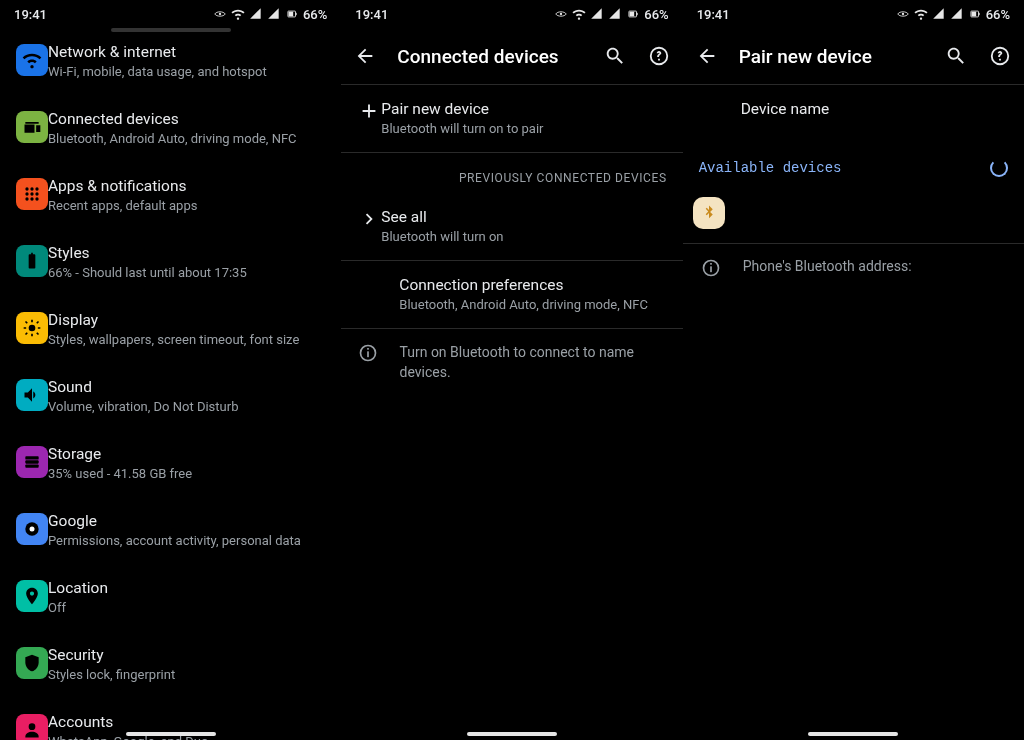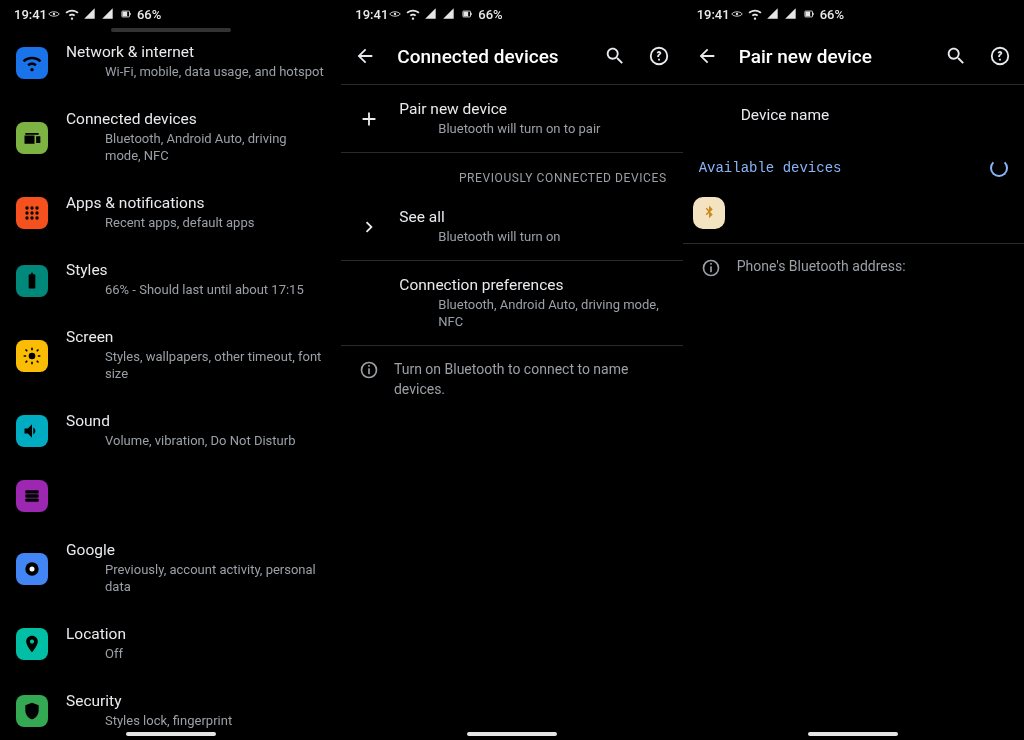--- a/index.html
+++ b/index.html
@@ -29,21 +29,21 @@
     flex-direction: column;
     position: relative;
   }
   .phone + .phone { border-left: 0px solid #111; }
 
   
   .statusbar {
     height: 28px;
     display: flex;
     align-items: center;
-    justify-content: flex-start;
+    justify-content: space-between;
     padding: 0 14px;
     font-size: 13px;
     font-weight: 500;
   }
   .statusbar .right { display: flex; align-items: center; gap: 4px; }
   .statusbar .ico { width: 14px; height: 14px; display:inline-flex; align-items:center; justify-content:center; opacity:0.9; }
   .statusbar svg { width:14px; height:14px; fill:#fff; }
 
   
   .appbar {
@@ -60,52 +60,51 @@
     color: #fff;
   }
   .appbar-icon { width: 24px; height: 24px; display:flex; align-items:center; justify-content:center; }
   .appbar-icon svg { width:22px; height:22px; fill:#e8eaed; }
 
   .divider { height:1px; background: var(--divider); }
 
   
   .row {
     display: flex;
-    align-items: center;
+    align-items: flex-start;
     padding: 14px 16px 14px 16px;
-    gap: 18px;
     min-height: 60px;
   }
   .row .iconwrap {
     width: 32px; height: 32px;
     border-radius: 8px;
     display:flex; align-items:center; justify-content:center;
     flex-shrink:0;
     margin-top:2px;
   }
   .row .iconwrap svg { width:20px; height:20px; fill:#000; }
   .row .text { flex:1; min-width:0; }
   .row .title2 { font-size: 15.5px; color:#e8eaed; line-height:1.3; }
-  .row .sub { font-size: 13px; color: var(--fg-dim); line-height:1.3; margin-top:2px;margin-left:39px; }
+  .row .sub { font-size: 13px; color: var(--fg-dim); line-height:1.3; margin-top:2px; }
 
   .section-label {
     font-size: 12px;
     letter-spacing: 0.6px;
     color: var(--fg-dim);
     padding: 18px 16px 8px 16px;
     text-transform: uppercase;
     text-align: right;
   }
 
   .row.noicon { padding-left: 58px; }
   .row .lead-icon { width:24px; height:24px; display:flex; align-items:center; justify-content:center; flex-shrink:0; margin-top:0; }
   .row .lead-icon svg { width:22px; height:22px; fill:#e8eaed; }
 
   .info-row {
-    display:flex; gap:14px; padding: 14px 16px;
+    display:flex; gap:20px; padding: 14px 16px;
     color: var(--fg-dim);
     font-size: 14px;
   }
   .info-row .lead-icon { width:24px; display:flex; justify-content:center; }
   .info-row svg { width:20px; height:20px; fill: var(--fg-dim); }
 
   
   .available-row { display:flex; align-items:center; justify-content:space-between; padding: 14px 16px; color: var(--accent); font-size:14px; font-weight:500;font-family:Liberation Mono, monospace;}
   .spinner { width:18px; height:18px; border:2px solid var(--accent); border-top-color:transparent; border-radius:50%; }
 
@@ -288,61 +287,65 @@
     </div>
       </div>
       <div class="row">
     <span class="iconwrap" style="background:#00897b">
       <svg viewBox="0 0 24 24">
             <use href="#i-battery"></use>
           </svg>
     </span>
     <div class="text">
       <div class="title2">Styles</div>
-      <div class="sub">66% - Should last until about 17:15</div>
+      <div class="sub">66% - Should last until about 17:35</div>
     </div>
       </div>
       <div class="row">
     <span class="iconwrap" style="background:#fbbc04">
       <svg viewBox="0 0 24 24">
             <use href="#i-brightness"></use>
           </svg>
     </span>
     <div class="text">
-      <div class="title2">Screen</div>
-      <div class="sub">Styles, wallpapers, other timeout, font size</div>
+      <div class="title2">Display</div>
+      <div class="sub">Styles, wallpapers, screen timeout, font size</div>
     </div>
       </div>
       <div class="row">
     <span class="iconwrap" style="background:#00acc1">
       <svg viewBox="0 0 24 24">
             <use href="#i-sound"></use>
           </svg>
     </span>
     <div class="text">
       <div class="title2">Sound</div>
       <div class="sub">Volume, vibration, Do Not Disturb</div>
     </div>
       </div>
       <div class="row">
     <span class="iconwrap" style="background:#9c27b0">
       <svg viewBox="0 0 24 24">
             <use href="#i-storage"></use>
           </svg>
     </span>
+    <div class="text">
+      <div class="title2">Storage</div>
+      <div class="sub">35% used - 41.58 GB free</div>
+    </div>
       </div>
       <div class="row">
     <span class="iconwrap" style="background:#4285f4">
       <svg viewBox="0 0 24 24">
             <use href="#i-privacy"></use>
           </svg>
     </span>
     <div class="text">
       <div class="title2">Google</div>
-      <div class="sub">Previously, account activity, personal data</div>
+      <div class="sub">Permissions, account activity, personal data</div>
     </div>
       </div>
       <div class="row">
     <span class="iconwrap" style="background:#00bfa5">
       <svg viewBox="0 0 24 24">
             <use href="#i-location"></use>
           </svg>
     </span>
     <div class="text">
       <div class="title2">Location</div>

